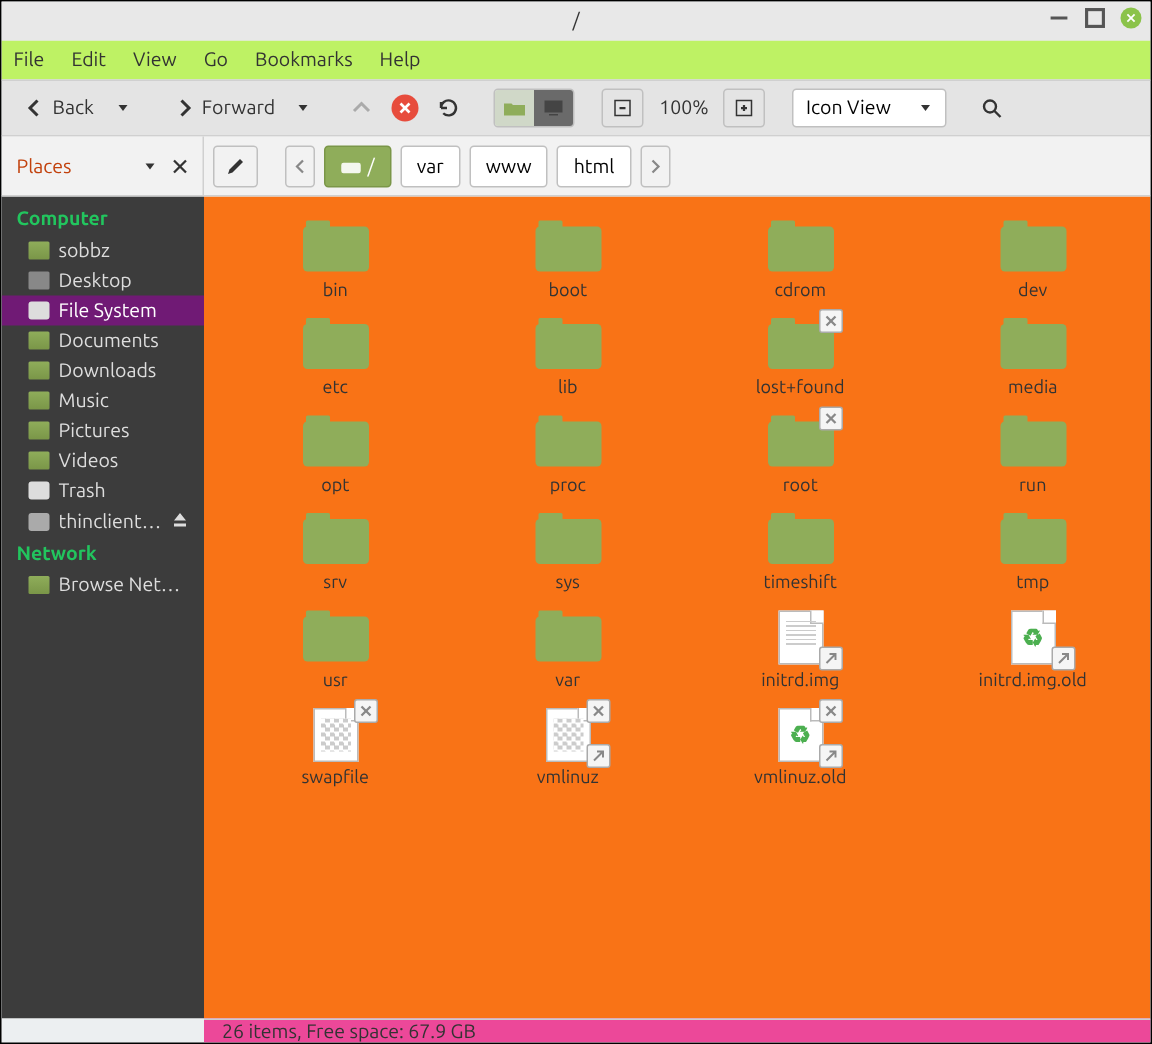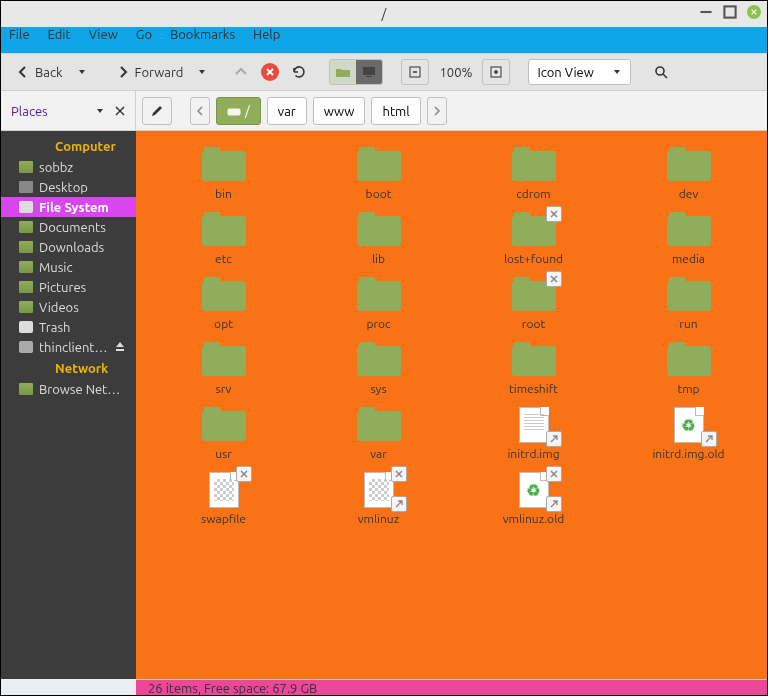--- a/index.html
+++ b/index.html
@@ -5,49 +5,49 @@
   * { box-sizing: border-box; margin: 0; padding: 0; font-family: "Ubuntu", "Segoe UI", sans-serif; font-size: 13px; }
   body { width: 768px; height: 696px; background: #eceff1; border: 1px solid #000; overflow: hidden; display: flex; flex-direction: column; }
   
   .titlebar { height: 26px; background: #e8e8e8; display: flex; align-items: center; justify-content: center; position: relative; }
   .titlebar-title { font-size: 13px; color: #333; }
   .window-controls { position: absolute; right: 6px; top: 4px; display: flex; gap: 10px; align-items: center; }
   .wc { width: 14px; height: 14px; display: flex; align-items: center; justify-content: center; cursor: pointer; color: #555; }
   .wc.close { background: #8bc34a; border-radius: 50%; }
   .wc.close svg { width: 8px; height: 8px; }
   
-  .menubar { height: 26px; background: #0ea5e9; display: flex; padding: 0 8px; gap: 18px; color: #333; }
+  .menubar { height: 26px; background: #bef264; display: flex; align-items: center; padding: 0 8px; gap: 18px; color: #333; }
   .menubar span { cursor: pointer; }
   
   .toolbar { height: 38px; background: #e4e4e4; border-top: 1px solid #d0d0d0; border-bottom: 1px solid #d0d0d0; display: flex; align-items: center; padding: 0 8px; gap: 4px; }
   .tb-btn { display: flex; align-items: center; gap: 4px; padding: 4px 6px; cursor: pointer; color: #333; border-radius: 3px; }
   .tb-btn.icon-only { padding: 4px; }
   .tb-btn.disabled { color: #aaa; cursor: default; }
   .tb-sep { width: 10px; }
   .stop-icon { width: 18px; height: 18px; background: #e74c3c; border-radius: 50%; display: flex; align-items: center; justify-content: center; }
   .view-toggle { display: flex; border: 1px solid #c0c0c0; border-radius: 3px; overflow: hidden; }
   .view-seg { width: 26px; height: 24px; display: flex; align-items: center; justify-content: center; cursor: pointer; }
   .view-seg.active { background: #d0d8c8; }
   .ext-btn { border: 1px solid #c0c0c0; border-radius: 3px; width: 28px; height: 26px; display: flex; align-items: center; justify-content: center; cursor: pointer; }
   .zoom-label { padding: 0 6px; color: #333; }
   .view-select { border: 1px solid #c0c0c0; border-radius: 3px; background: #fff; height: 26px; padding: 0 8px; display: flex; align-items: center; gap: 18px; cursor: pointer; }
   
   .pathbar-row { height: 40px; background: #f2f2f2; display: flex; align-items: center; padding: 0 8px 0 0; gap: 6px; border-bottom: 1px solid #d0d0d0; }
   .places-header { width: 135px; height: 100%; border-right: 1px solid #d0d0d0; display: flex; align-items: center; padding: 0 10px; gap: 6px; justify-content: space-between; }
-  .places-label { font-size: 13px; color: #4c1d95; }
+  .places-label { font-size: 13px; color: #c2410c; }
   .edit-path { border: 1px solid #c0c0c0; border-radius: 3px; width: 30px; height: 28px; display: flex; align-items: center; justify-content: center; cursor: pointer; }
   .path-nav { border: 1px solid #c0c0c0; border-radius: 3px; width: 20px; height: 28px; display: flex; align-items: center; justify-content: center; cursor: pointer; }
   .path-crumb { border: 1px solid #c0c0c0; border-radius: 3px; height: 28px; padding: 0 10px; display: flex; align-items: center; cursor: pointer; background: #fff; }
   .path-crumb.active { background: #8fad5a; color: #fff; border-color: #7a9648; }
   
   .main-area { flex: 1; display: flex; overflow: hidden; }
   .sidebar { width: 135px; background: #3c3c3c; color: #ddd; overflow-y: auto; padding-top: 4px; }
-  .sidebar-heading { font-weight: bold; color: #eab308; padding: 4px 10px; margin-left: 44px; }
+  .sidebar-heading { font-weight: bold; color: #22c55e; padding: 4px 10px; }
   .sidebar-item { display: flex; align-items: center; gap: 6px; padding: 3px 10px 3px 18px; cursor: pointer; position: relative; justify-content: space-between; }
-  .sidebar-item.selected { background: #d946ef; color: #fff; font-weight: bold; }
+  .sidebar-item.selected { background: #701a75; color: #fff; }
   .sidebar-item .ico { width: 14px; height: 12px; flex-shrink: 0; }
   .sidebar-item .label { white-space: nowrap; overflow: hidden; text-overflow: ellipsis; flex: 1; }
   .sb-folder { background: linear-gradient(#8fad5a,#7a9648); border-radius: 1px; }
   .sb-grey { background: #888; border-radius: 1px; }
   .sb-drive { background: #aaa; border-radius: 2px; }
   
   .content { flex: 1; background: #f97316; overflow-y: auto; padding: 12px 10px; }
   .grid { display: grid; grid-template-columns: repeat(4, 1fr); }
   .item { display: flex; flex-direction: column; align-items: center; cursor: pointer; padding: 4px 0 8px; position: relative; width: 155px; margin: 0 auto; }
   .item-icon { width: 44px; height: 34px; position: relative; margin-bottom: 6px; }

